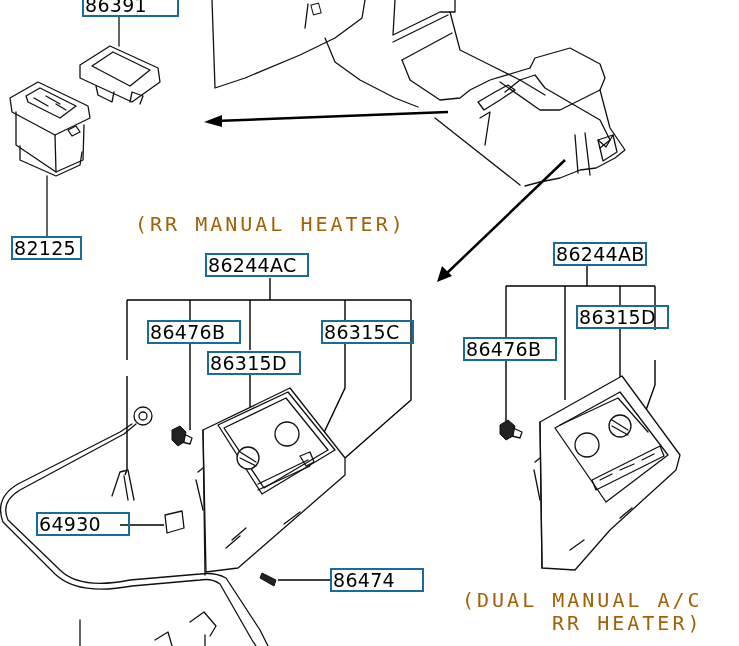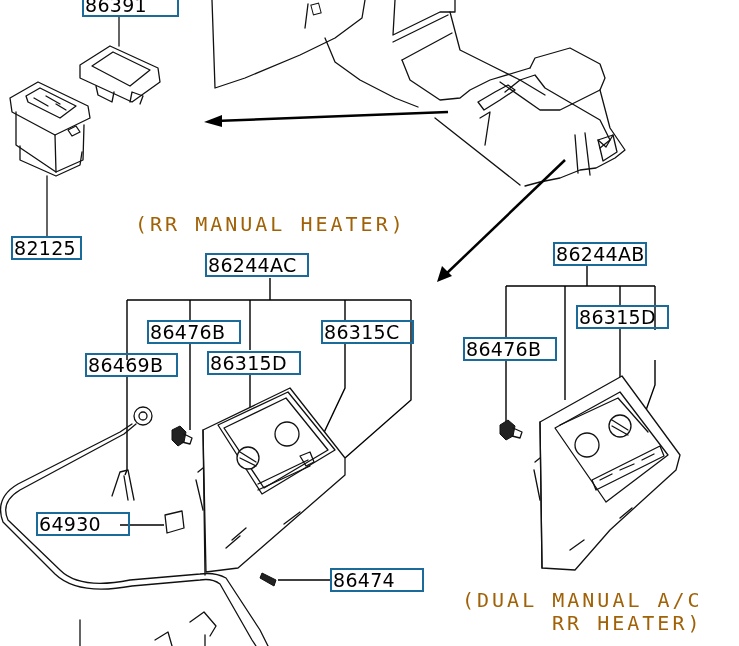--- a/index.html
+++ b/index.html
@@ -137,21 +137,20 @@
       <path class="dark" d="M500,425 L508,420 L515,426 L513,436 L506,440 L500,434 Z"></path>
       <path class="ln" d="M513,428 L522,432 L520,438 L512,436"></path>
     </g>
   </svg>
 
   <div class="part-label" style="left:82px; top:-7px; width:97px;">86391</div>
   <div class="part-label" style="left:11px; top:236px; width:71px;">82125</div>
   <div class="part-label" style="left:205px; top:253px; width:104px;">86244AC</div>
   <div class="part-label" style="left:147px; top:320px; width:94px;">86476B</div>
   <div class="part-label" style="left:302px; top:320px; width:93px;margin-left:19px;">86315C</div>
-  <div class="part-label" style="left:85px; top:353px; width:93px;">86469B</div>
   <div class="part-label" style="left:207px; top:351px; width:94px;">86315D</div>
   <div class="part-label" style="left:36px; top:512px; width:94px;">64930</div>
   <div class="part-label" style="left:330px; top:568px; width:94px;">86474</div>
   <div class="part-label" style="left:537px; top:242px; width:94px;margin-left:16px;">86244AB</div>
   <div class="part-label" style="left:576px; top:305px; width:93px;">86315D</div>
   <div class="part-label" style="left:463px; top:337px; width:94px;">86476B</div>
 
   <div class="caption" style="left:135px; top:213px;">(RR MANUAL HEATER)</div>
   <div class="caption" style="left:522px; top:612px;">  RR HEATER)</div>
   <div class="caption" style="left:462px; top:589px;">(DUAL MANUAL A/C</div>

